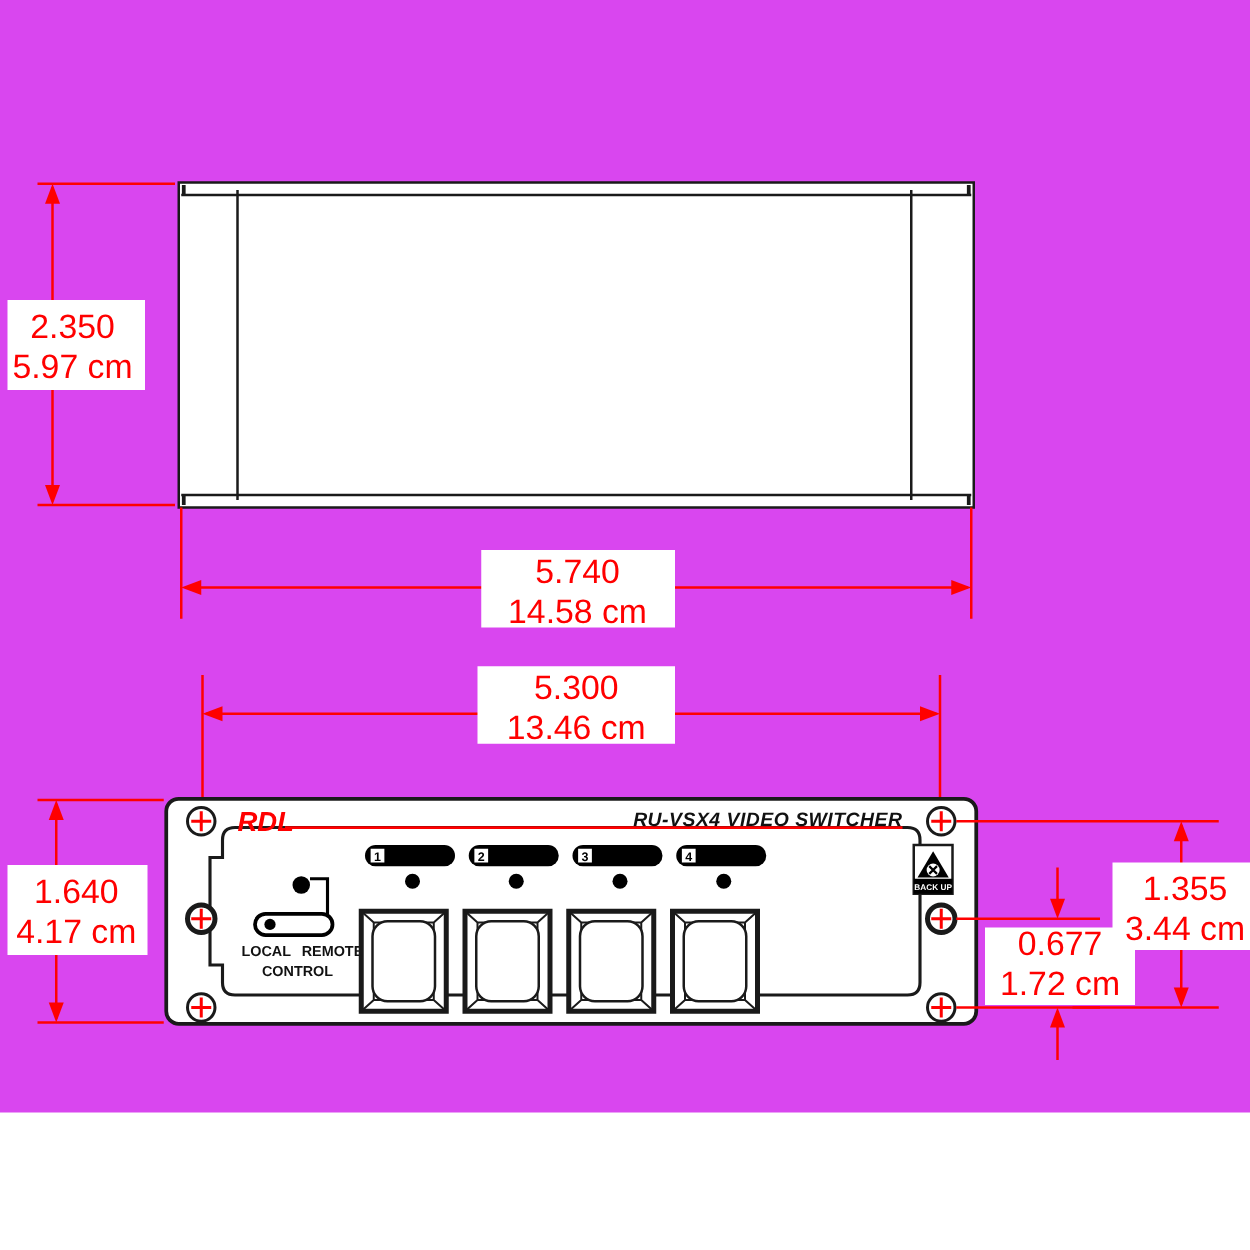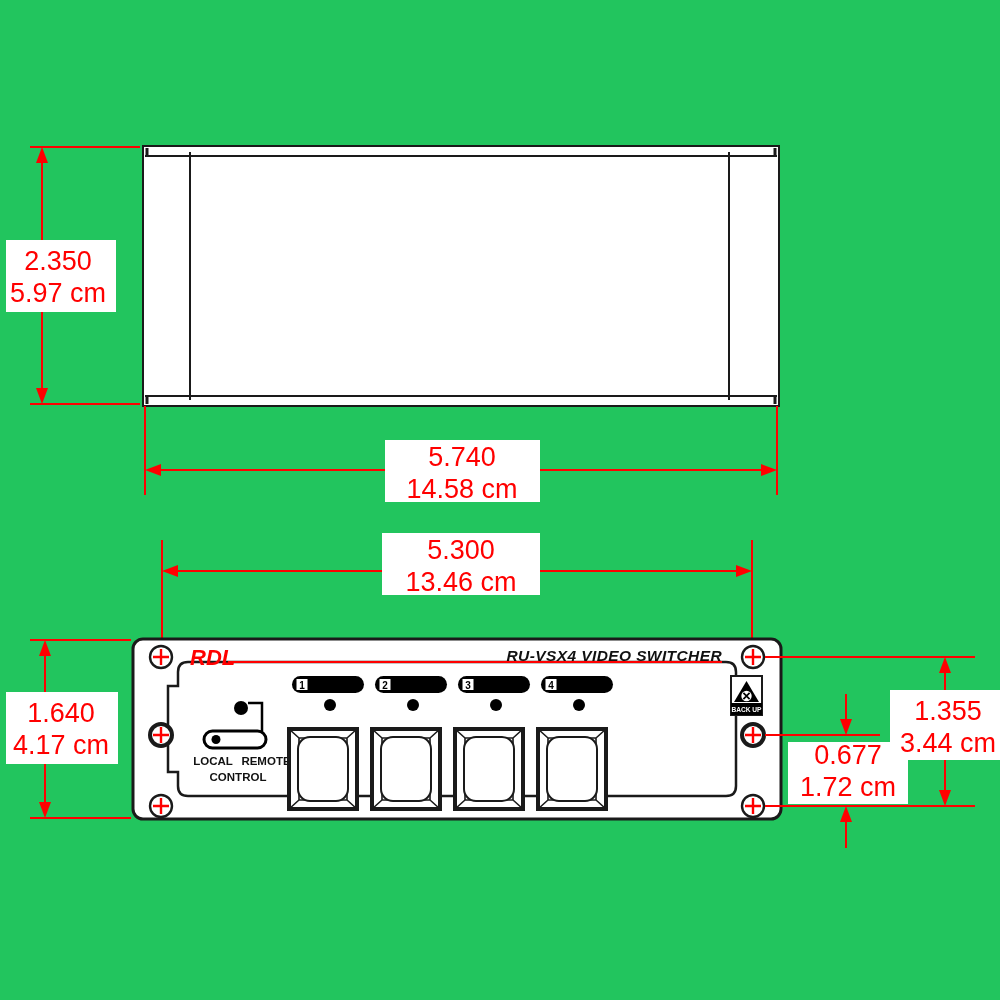--- a/index.html
+++ b/index.html
@@ -9,22 +9,22 @@
   }
   body {
     width: 1000px;
     height: 1000px;
     font-family: "Liberation Sans", sans-serif;
     overflow: hidden;
   }
   #stage {
     position: relative;
     width: 1000px;
-    height: 1000px;
-    background: #22c55e;
+    height: 890px;
+    background: #d946ef;
   }
   #drawing {
     position: absolute;
     left: 0;
     top: 0;
     width: 1000px;
     height: 1000px;
   }
   .dim-text {
     fill: #ff0000;

